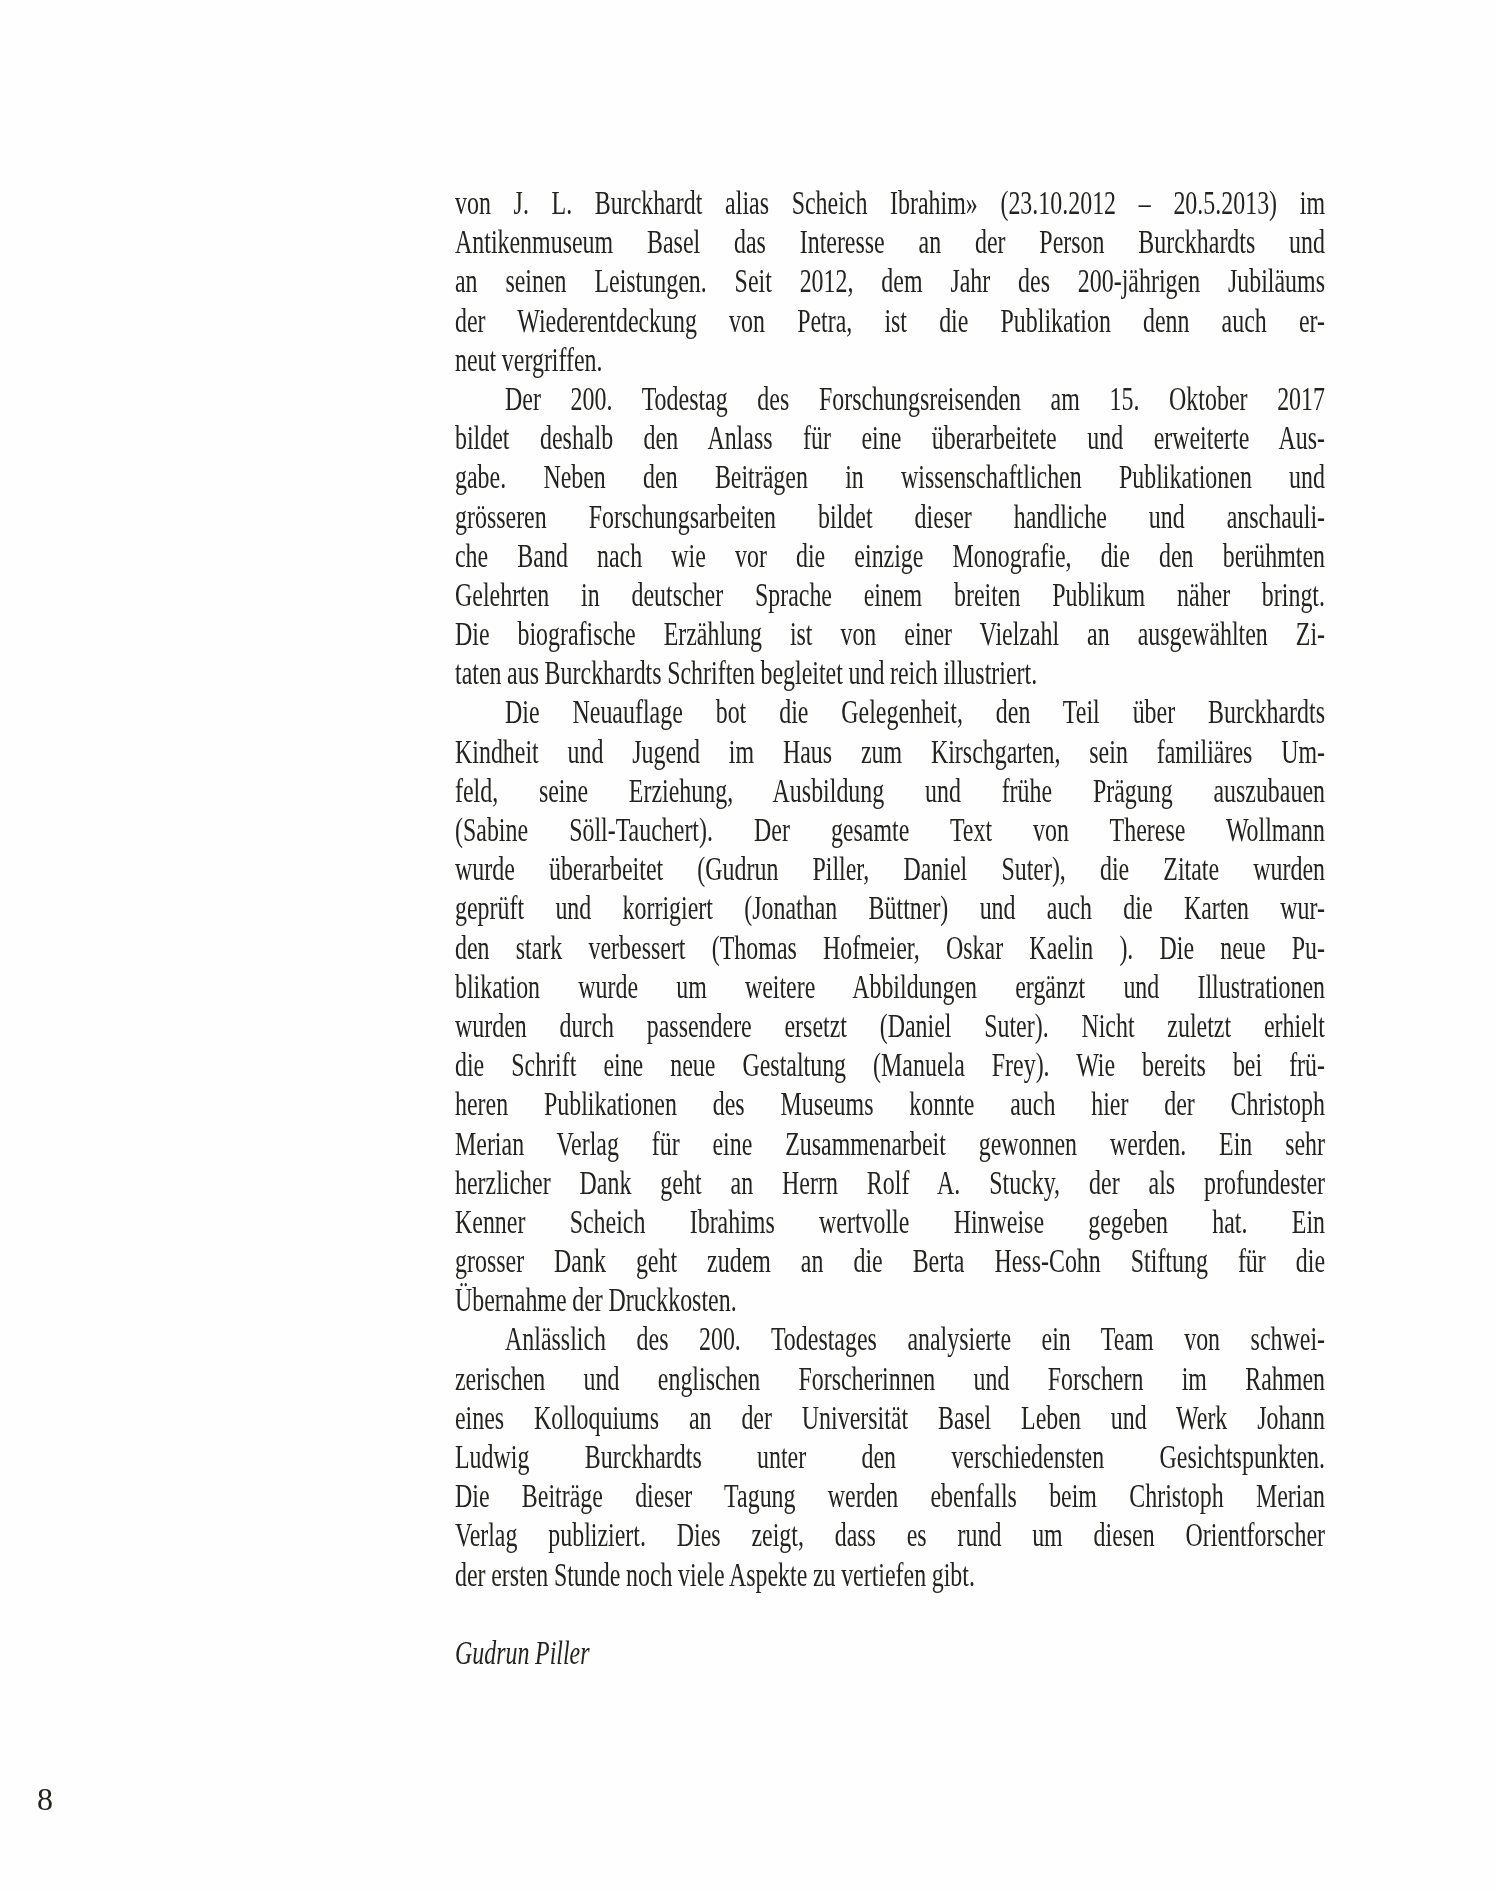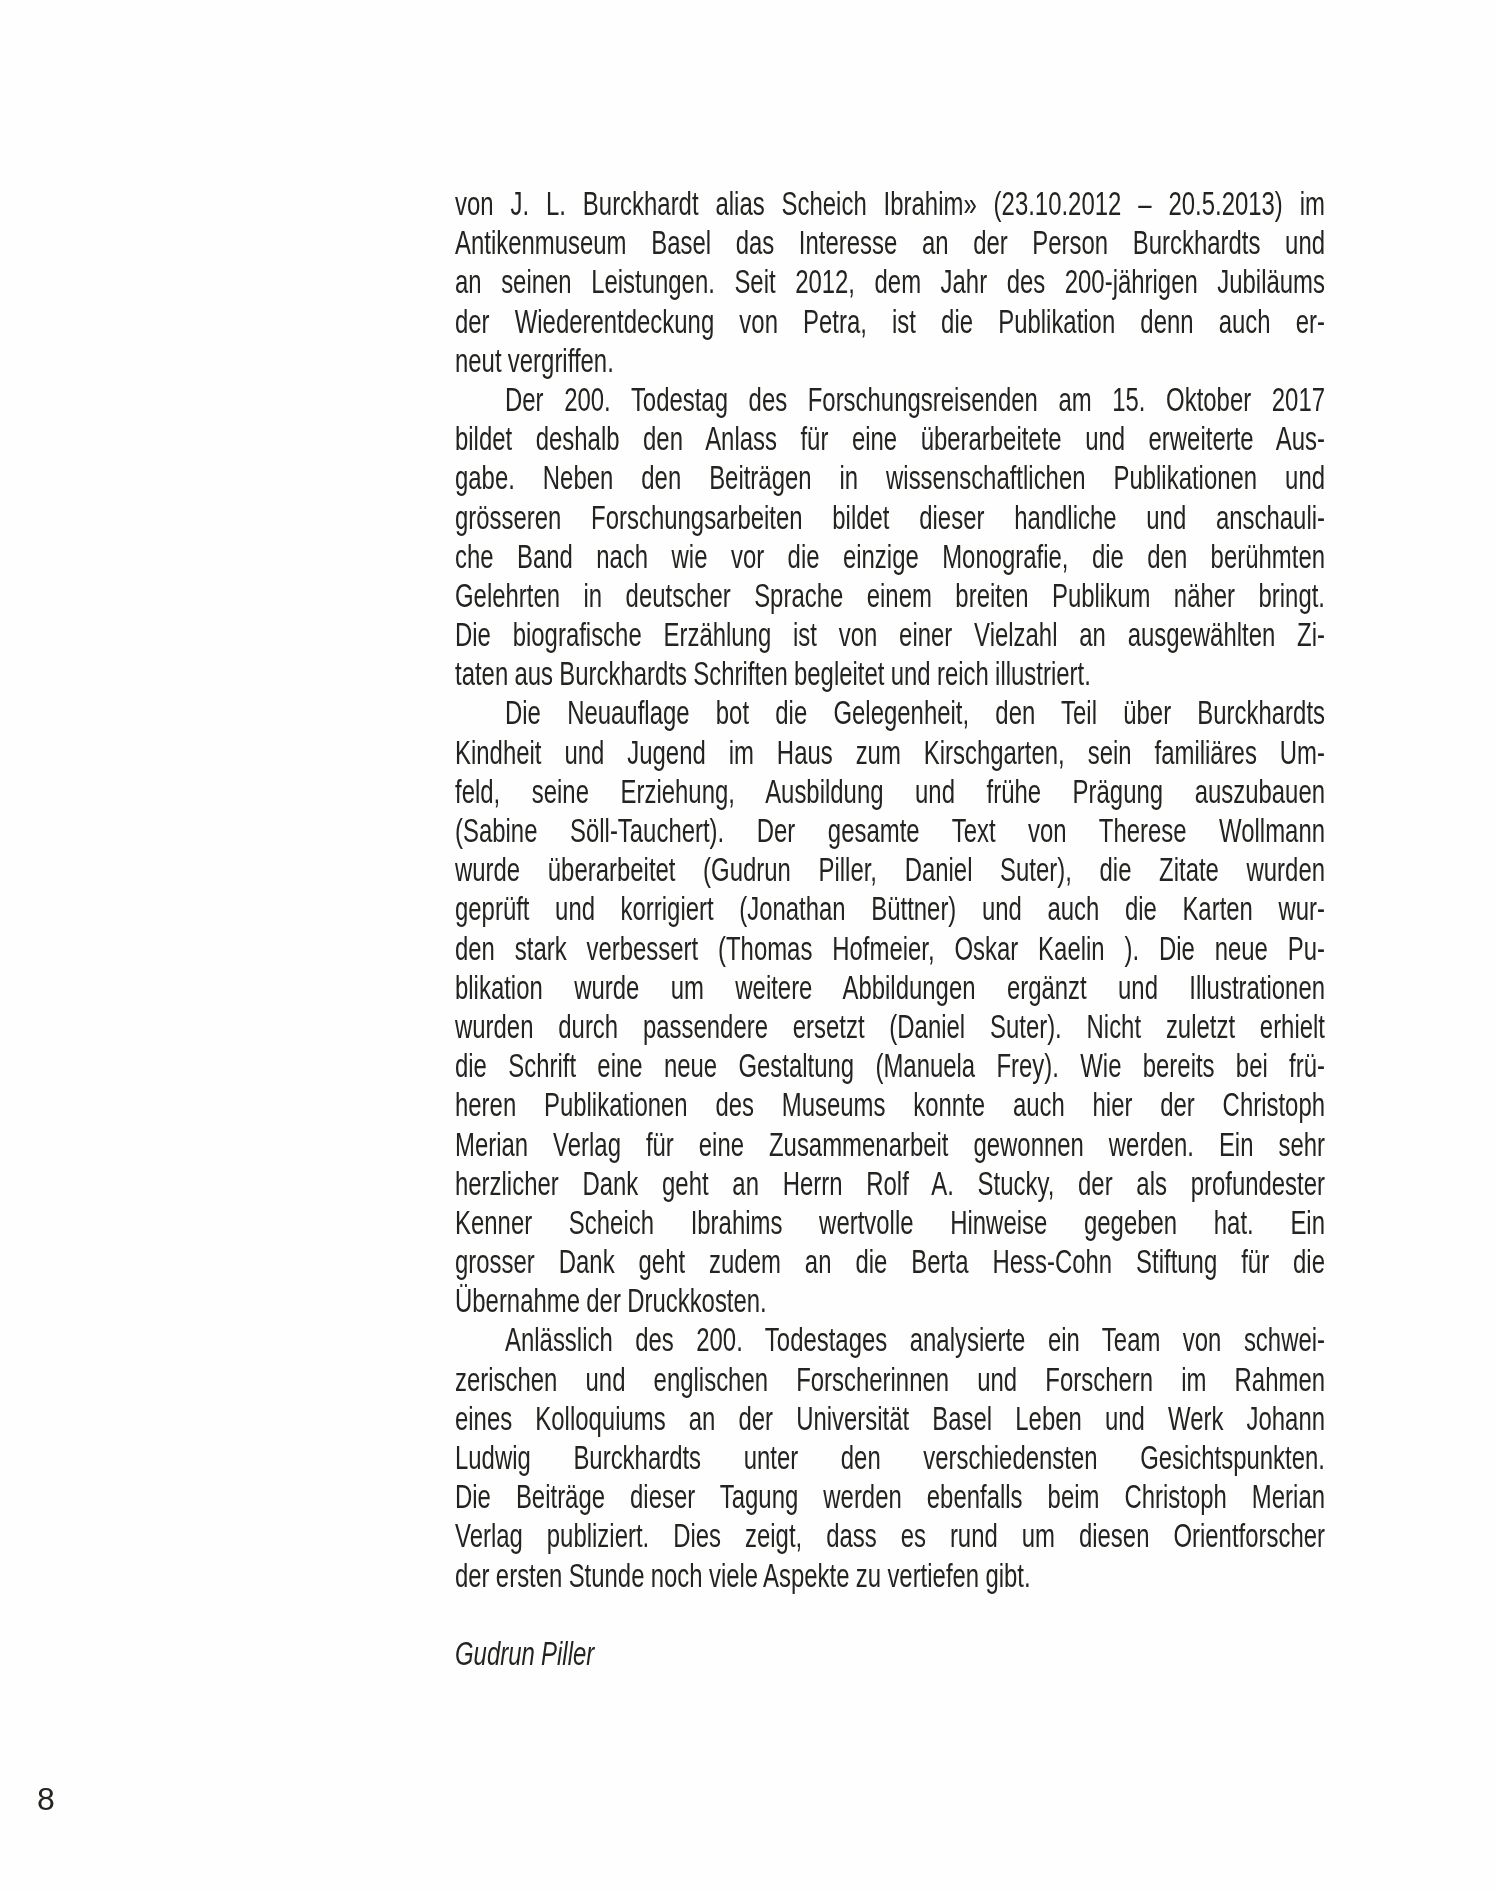--- a/index.html
+++ b/index.html
@@ -6,21 +6,21 @@
     margin: 0;
     padding: 0;
     background: #ffffff;
   }
   .page {
     position: relative;
     width: 1497px;
     height: 1890px;
     background: #fefefe;
     overflow: hidden;
-    font-family: Liberation Sans, sans-serif;
+    font-family: Liberation Serif, serif;
     color: #232320;
   }
   .textblock {
     position: absolute;
     left: 455px;
     top: 184px;
     width: 1200px;
     transform: scaleX(0.725);
     transform-origin: 0 0;
     font-size: 33px;

